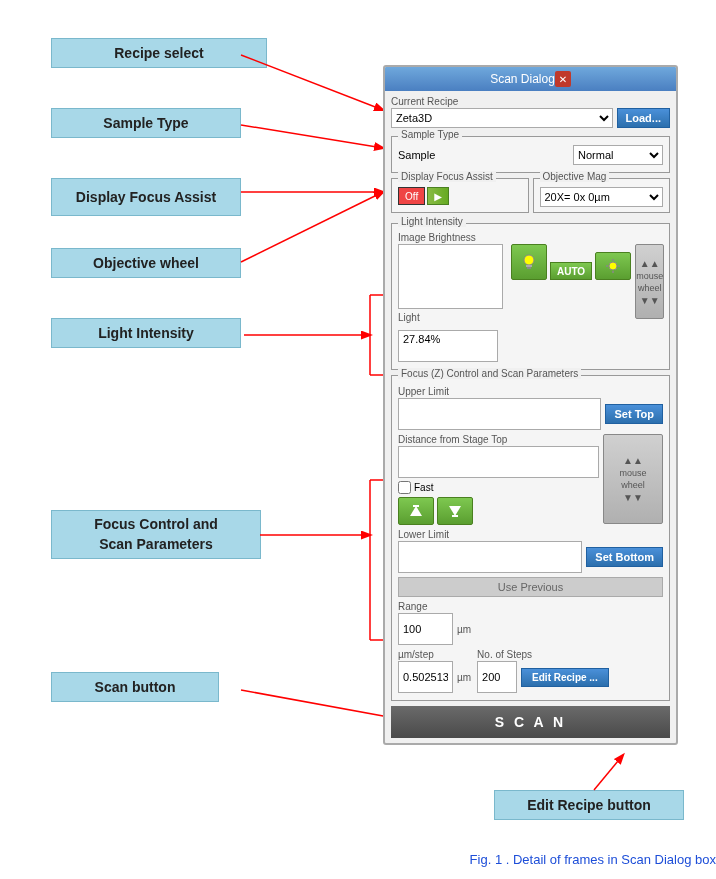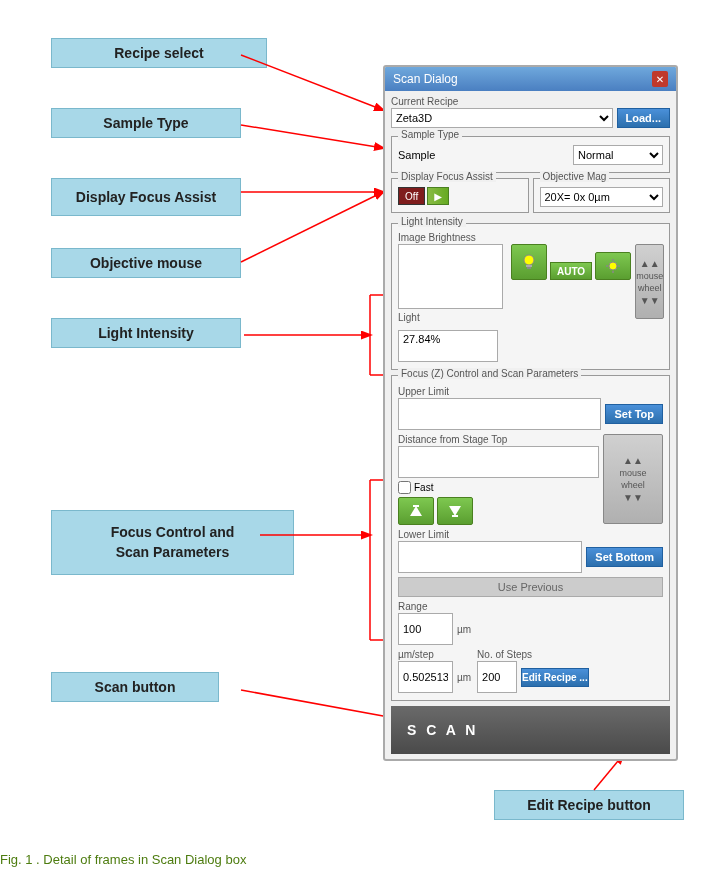--- a/index.html
+++ b/index.html
@@ -39,24 +39,24 @@
       top: 65px;
       width: 295px;
       background: #f0f0f0;
       border: 2px solid #aaa;
       border-radius: 3px;
     }
 
     .dialog-titlebar {
       background: linear-gradient(to bottom, #6fa8dc, #4a7fc1);
       color: white;
-      padding: 4px 8px;
+      padding: 4px 25px;
       font-size: 12px;
       display: flex;
-      justify-content: space-between;
+      justify-content: center;
       align-items: center;
       border-radius: 1px 1px 0 0;
     }
 
     .dialog-close-btn {
       background: #c0392b;
       color: white;
       border: none;
       width: 16px;
       height: 16px;
@@ -202,21 +202,21 @@
       height: 65px;
     }
 
     .toggle-switch {
       display: flex;
       align-items: center;
       gap: 2px;
     }
 
     .toggle-off {
-      background: #7f1d1d;
+      background: #ef4444;
       color: white;
       padding: 2px 6px;
       font-size: 10px;
       height: 18px;
       border: 1px solid #333;
       display: flex;
       align-items: center;
     }
 
     .toggle-arrow {
@@ -227,22 +227,22 @@
       align-items: center;
       justify-content: center;
       color: white;
       font-size: 10px;
       border: 1px solid #4a8020;
     }
 
     .scan-btn {
       background: linear-gradient(to bottom, #6a6a6a, #4a4a4a);
       color: white;
-      text-align: left;
-      padding: 16px;
+      text-align: center;
+      padding: 8px;
       font-size: 14px;
       font-weight: bold;
       letter-spacing: 3px;
       cursor: pointer;
       margin-top: 4px;
     }
 
     .btn-use-previous {
       background: #cccccc;
       color: #666;
@@ -258,23 +258,24 @@
       align-items: center;
       gap: 3px;
     }
 
     
     .caption {
       position: absolute;
       bottom: 12px;
       left: 0;
       right: 0;
-      text-align: left;
+      text-align: right;
       font-size: 13px;
-      color: #4d7c0f;
+      color: #1d4ed8;
+      padding-left: 22px;
     }
 
     .field-label {
       font-size: 10px;
       color: #555;
       margin-bottom: 1px;
     }
 
     .units-label {
       font-size: 10px;
@@ -286,25 +287,25 @@
 <body>
 
 <div class="page-container">
 
   <div class="label-box" style="left:51px; top:38px; width:216px;">Recipe select</div>
 
   <div class="label-box" style="left:51px; top:108px; width:190px;">Sample Type</div>
 
   <div class="label-box" style="left:51px; top:178px; width:190px; padding: 10px 12px;">Display Focus Assist</div>
 
-  <div class="label-box" style="left:51px; top:248px; width:190px;">Objective mouse</div>
+  <div class="label-box" style="left:51px; top:248px; width:190px;">Objective wheel</div>
 
   <div class="label-box" style="left:51px; top:318px; width:190px;">Light Intensity</div>
 
-  <div class="label-box" style="left:51px; top:510px; width:243px; padding: 12px 12px; line-height:1.4;">
+  <div class="label-box" style="left:51px; top:510px; width:210px; padding: 4px 12px; line-height:1.4;">
     <span style="white-space:pre-line;">Focus Control and
 Scan Parameters</span>
   </div>
 
   <div class="label-box" style="left:51px; top:672px; width:168px;">Scan button</div>
 
   <div class="label-box" style="left:494px; top:790px; width:190px;">Edit Recipe button</div>
 
   <svg style="position:absolute;top:0;left:0;width:716px;height:879px;pointer-events:none;">
 
@@ -486,21 +487,21 @@
             <div class="field-label">µm/step</div>
             <div class="row">
               <input type="text" class="input-field input-sm" value="0.502513" style="">
               <span class="units-label">µm</span>
             </div>
           </div>
           <div>
             <div class="field-label">No. of Steps</div>
             <div class="row">
               <input type="text" class="input-field" style="width: 40px;" value="200">
-              <button class="btn-blue" style="font-size:10px;padding:3px 0;">Edit Recipe ...</button>
+              <button class="btn-blue" style="font-size:10px;padding:3px 10px;">Edit Recipe ...</button>
             </div>
           </div>
         </div>
       </div>
 
       <div class="scan-btn">S C A N</div>
 
     </div>
   </div>
 

